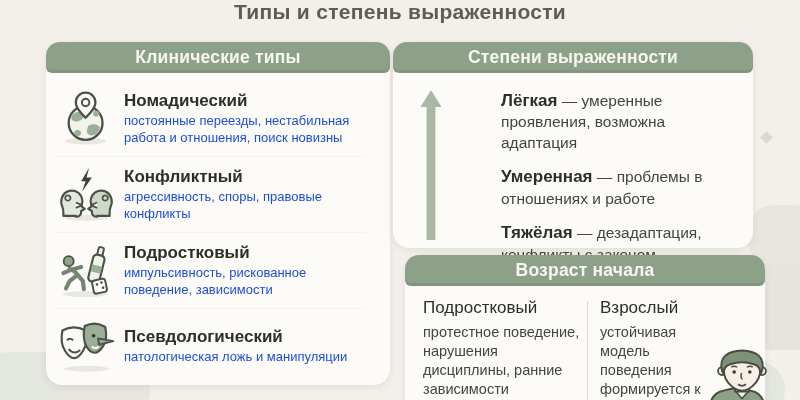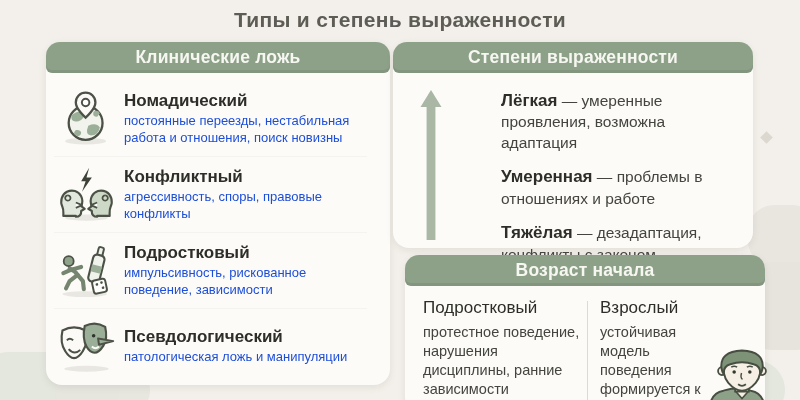--- a/index.html
+++ b/index.html
@@ -4,21 +4,21 @@
 <style>
   html,body{margin:0;padding:0;}
   body{
     width:800px;height:400px;position:relative;overflow:hidden;
     background:#f3f0eb;
     font-family:"Liberation Sans", sans-serif;
     color:#3c3c36;
   }
   .bg-blob{position:absolute;pointer-events:none;}
   .page-title{
-    position:absolute;top:8px;left:0;width:800px;text-align:center;
+    position:absolute;top:0;left:0;width:800px;text-align:center;
     font-size:21px;font-weight:600;color:#5d5c55;letter-spacing:.3px;margin:0;
   }
   .card{
     position:absolute;background:#fcfbf8;border-radius:16px;
     box-shadow:0 2px 7px rgba(110,110,95,.14);
   }
   .card-header{
     height:31px;line-height:31px;text-align:center;
     background:#8da189;color:#f7f7f2;
     font-size:17.5px;font-weight:700;letter-spacing:.2px;
@@ -65,21 +65,21 @@
 <div class="bg-blob" style="left:748px;top:205px;width:70px;height:62px;background:#e9e6e0;border-radius:26px;"></div>
 <div class="bg-blob" style="left:742px;top:262px;width:85px;height:88px;background:#e7e4de;border-radius:30px;"></div>
 <div class="bg-blob" style="left:655px;top:360px;width:130px;height:60px;background:#dde3d8;border-radius:30px;opacity:.7;"></div>
 <div class="diamond" style="left:762px;top:133px;"></div>
 <div class="diamond" style="left:756px;top:370px;width:7px;height:7px;"></div>
 <div class="sketch-oval"></div>
 
 <h1 class="page-title">Типы и степень выраженности</h1>
 
 <section class="card clinical-card">
-  <header class="card-header">Клинические ложь</header>
+  <header class="card-header">Клинические типы</header>
   <div class="clinical-body">
 
     <div class="type-item">
       <span class="type-icon">
         <svg viewBox="0 0 64 64" width="57" height="57">
           <ellipse cx="31" cy="57.5" rx="23" ry="3.8" fill="#e9e7e1"></ellipse>
           <circle cx="31" cy="37" r="19" fill="#f3f3ee" stroke="#4c5146" stroke-width="2.6"></circle>
           <path d="M15,29 q7,-7 14,-3 q1,7 -6,9 q-9,2 -8,-6 z" fill="#9bae97"></path>
           <path d="M34,40 q9,-4 13,2 q-2,9 -10,9 q-7,-1 -3,-11 z" fill="#9bae97"></path>
           <path d="M20,45 q5,-1 6,3 q-1,5 -6,3 q-4,-2 0,-6 z" fill="#9bae97"></path>

